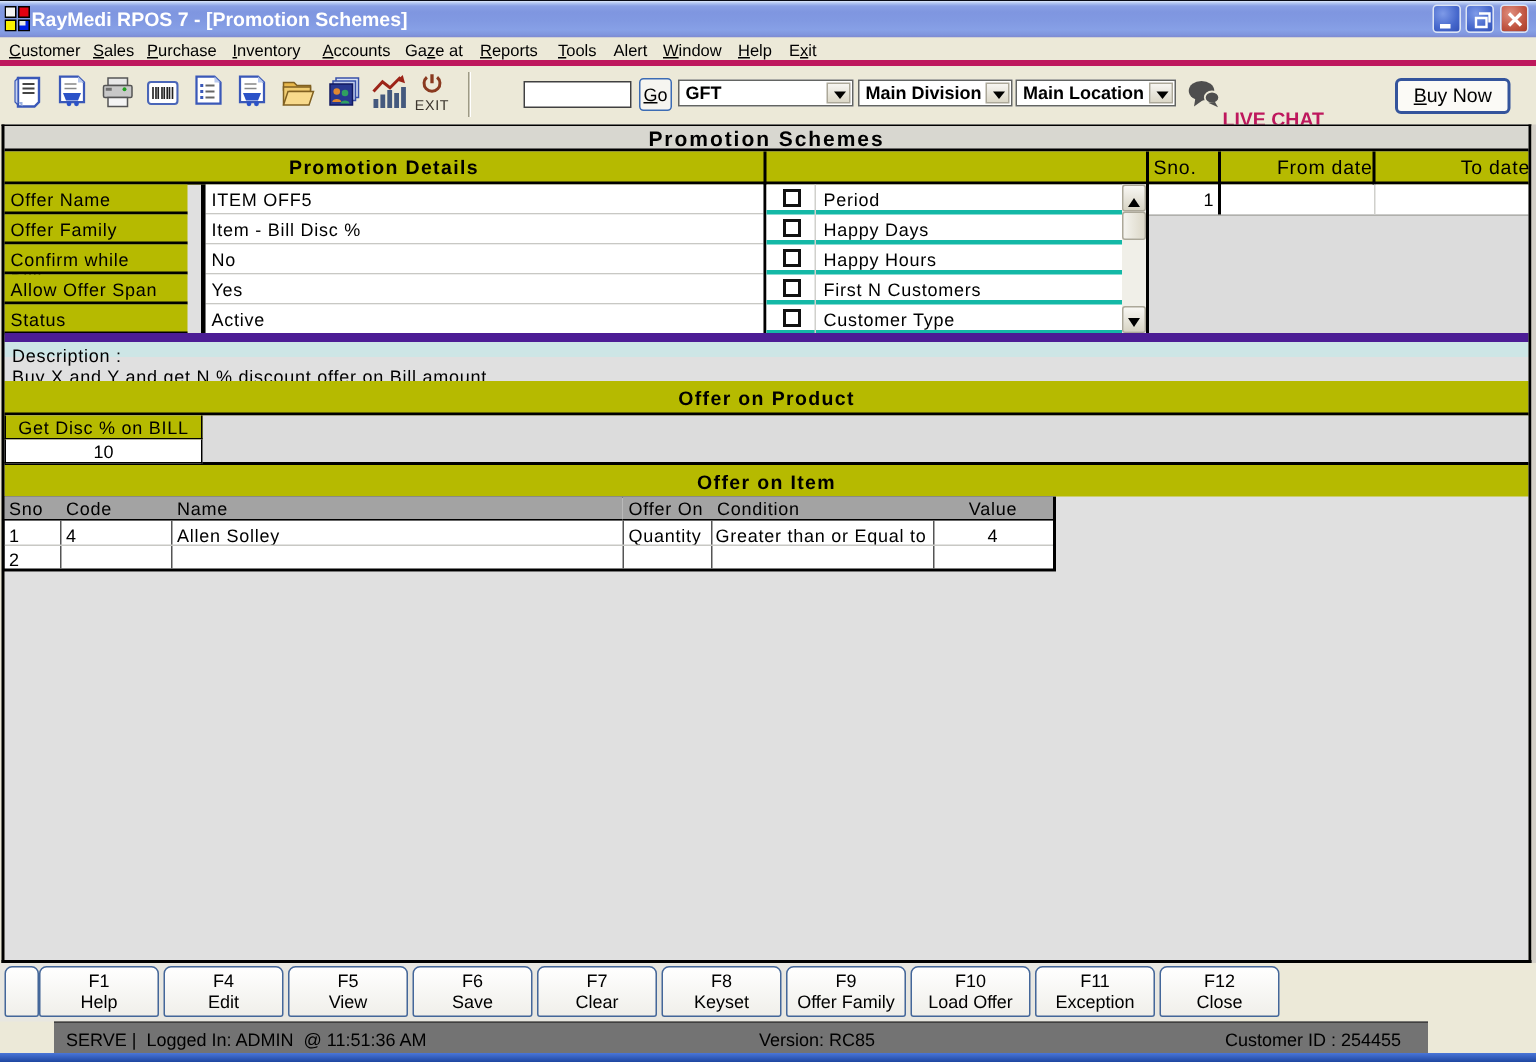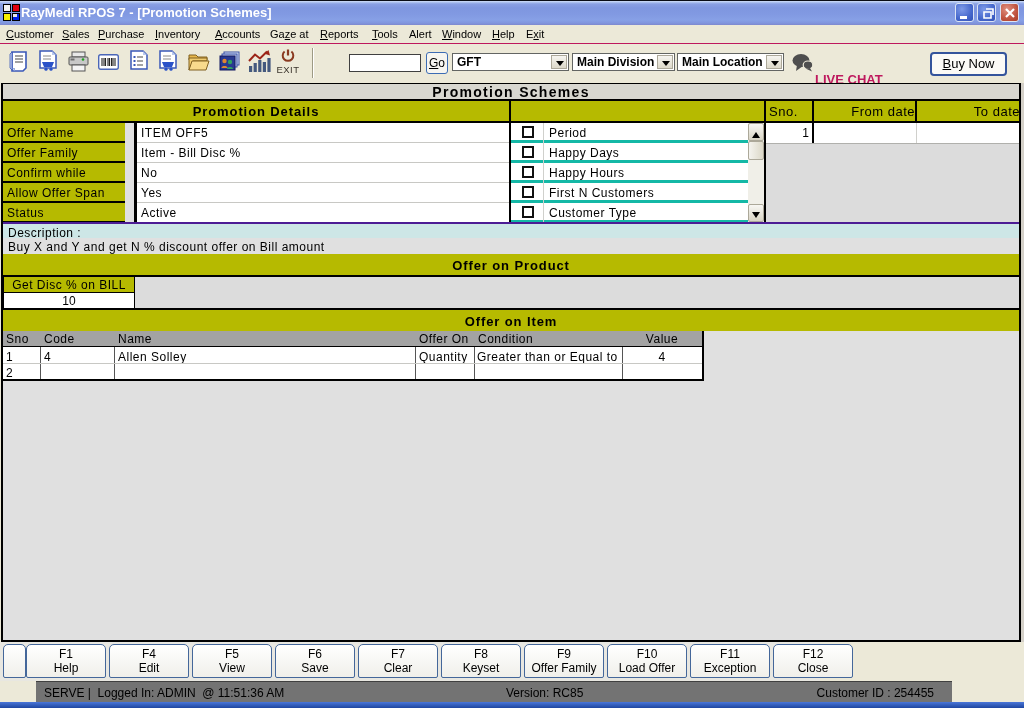--- a/index.html
+++ b/index.html
@@ -13,21 +13,21 @@
 
 #titlebar { left:0; top:0; width:1024px; height:25px;
   background:linear-gradient(180deg,#0a0c16 0,#0a0c16 1px,#d4e0f8 1px,#b4c8f2 2px,#8aa0e4 4px,#7f96e0 8px,#8199e2 14px,#87a0e6 20px,#8096de 23px,#7e88ce 25px); }
 #title-text { left:21px; top:5px; color:#fff; font-size:13px; font-weight:bold; letter-spacing:0px; }
 .winbtn { top:3px; width:19px; height:19px; border-radius:3px; border:1px solid #dce4f4; }
 #btn-min, #btn-res { background:radial-gradient(circle at 35% 30%, #7e9ae8 0%, #4668cc 60%, #3352b8 100%); }
 #btn-close { background:radial-gradient(circle at 35% 30%, #e09080 0%, #c05440 60%, #a83c28 100%); }
 .winbtn svg { position:absolute; left:0; top:0; }
 
 
-#menubar { left:0; top:25px; width:1024px; height:19px; background:#ece9d8; font-size:11px; color:#000; border-bottom:1px solid #be185d;text-align:right; }
+#menubar { left:0; top:25px; width:1024px; height:19px; background:#ece9d8; font-size:11px; color:#000; border-bottom:4px solid #be185d;text-align:right; }
 #menubar span { position:absolute; top:3px; }
 
 
 #toolbar { left:0; top:44px; width:1024px; height:39px; background:#ece9d8; }
 #tb-sep { left:312px; top:4px; width:2px; height:30px; border-left:1px solid #9d9a84; border-right:1px solid #fff; }
 #searchbox { left:349px; top:10px; width:72px; height:18px; background:#fff; border:1px solid #404040; }
 #gobtn { left:426px; top:8px; width:22px; height:22px; background:#f6f5f0; border:1px solid #3c6cb4; border-radius:3px; font-size:12px; text-align:center; line-height:20px; }
 .combo { top:9px; height:18px; background:#fff; border:1px solid #636563; font-size:12px; font-weight:bold; }
 .combo .ct { position:absolute; left:4px; top:1px; white-space:nowrap; }
 .combo .arr { position:absolute; right:1px; top:1px; bottom:1px; width:16px;
@@ -70,21 +70,21 @@
 #sbthumb { position:absolute; left:0; top:18px; width:16px; height:19px; background:linear-gradient(90deg,#f4f3ee,#dcd8c8); border:1px solid #aca899; border-radius:2px; }
 
 
 #r1 { left:766px; top:123px; width:253px; height:20px; background:#fff; }
 #snosep { left:812px; top:101px; width:2px; height:42px; background:#000; }
 #ftsep { left:915px; top:101px; width:2px; height:22px; background:#000; }
 #ftsep2 { left:916px; top:123px; width:1px; height:20px; background:#d0d0cc; }
 #grayblock { left:766px; top:143px; width:253px; height:80px; background:#dcdcdc; border-top:1px solid #b0b0ac; }
 
 
-#desc { left:3px; top:222px; width:1016px; height:16px; background:#cde6e6; border-top:2px solid #4c1d95; font-size:12px; letter-spacing:0.5px; }
+#desc { left:3px; top:222px; width:1016px; height:16px; background:#cde6e6; border-top:6px solid #4c1d95; font-size:12px; letter-spacing:0.5px; }
 #offerprod { left:3px; top:254px; width:1016px; height:23px; text-align:center; font-size:13px; font-weight:bold; letter-spacing:0.9px; padding-top:4px; border-bottom:2px solid #000; }
 #prodarea { left:3px; top:277px; width:1016px; height:33px; background:#dcdcdc; border-bottom:2px solid #000; }
 #gdlbl { left:3px; top:277px; width:132px; height:16px; background:#b6ba00; border:1px solid #000; border-top:none; font-size:12px; letter-spacing:0.5px; text-align:center; padding-top:1px; }
 #gdval { left:3px; top:293px; width:132px; height:16px; background:#fff; border:1px solid #000; border-top:none; font-size:12px; text-align:center; padding-top:1px; }
 #offeritem { left:3px; top:310px; width:1016px; height:21px; text-align:center; font-size:13px; font-weight:bold; letter-spacing:0.9px; padding-top:4px; }
 
 
 #itbl { left:2px; top:331px; width:702px; height:50px; background:#fff; border:1px solid #000; border-right:2px solid #000; border-bottom:2px solid #000; }
 .ith { position:absolute; top:331px; height:16px; background:#a3a3a3; border-bottom:1px solid #000; font-size:12px; letter-spacing:0.5px; padding:1px 0 0 4px; }
 .itc { position:absolute; font-size:12px; letter-spacing:0.5px; height:16px; padding-top:2px; }

